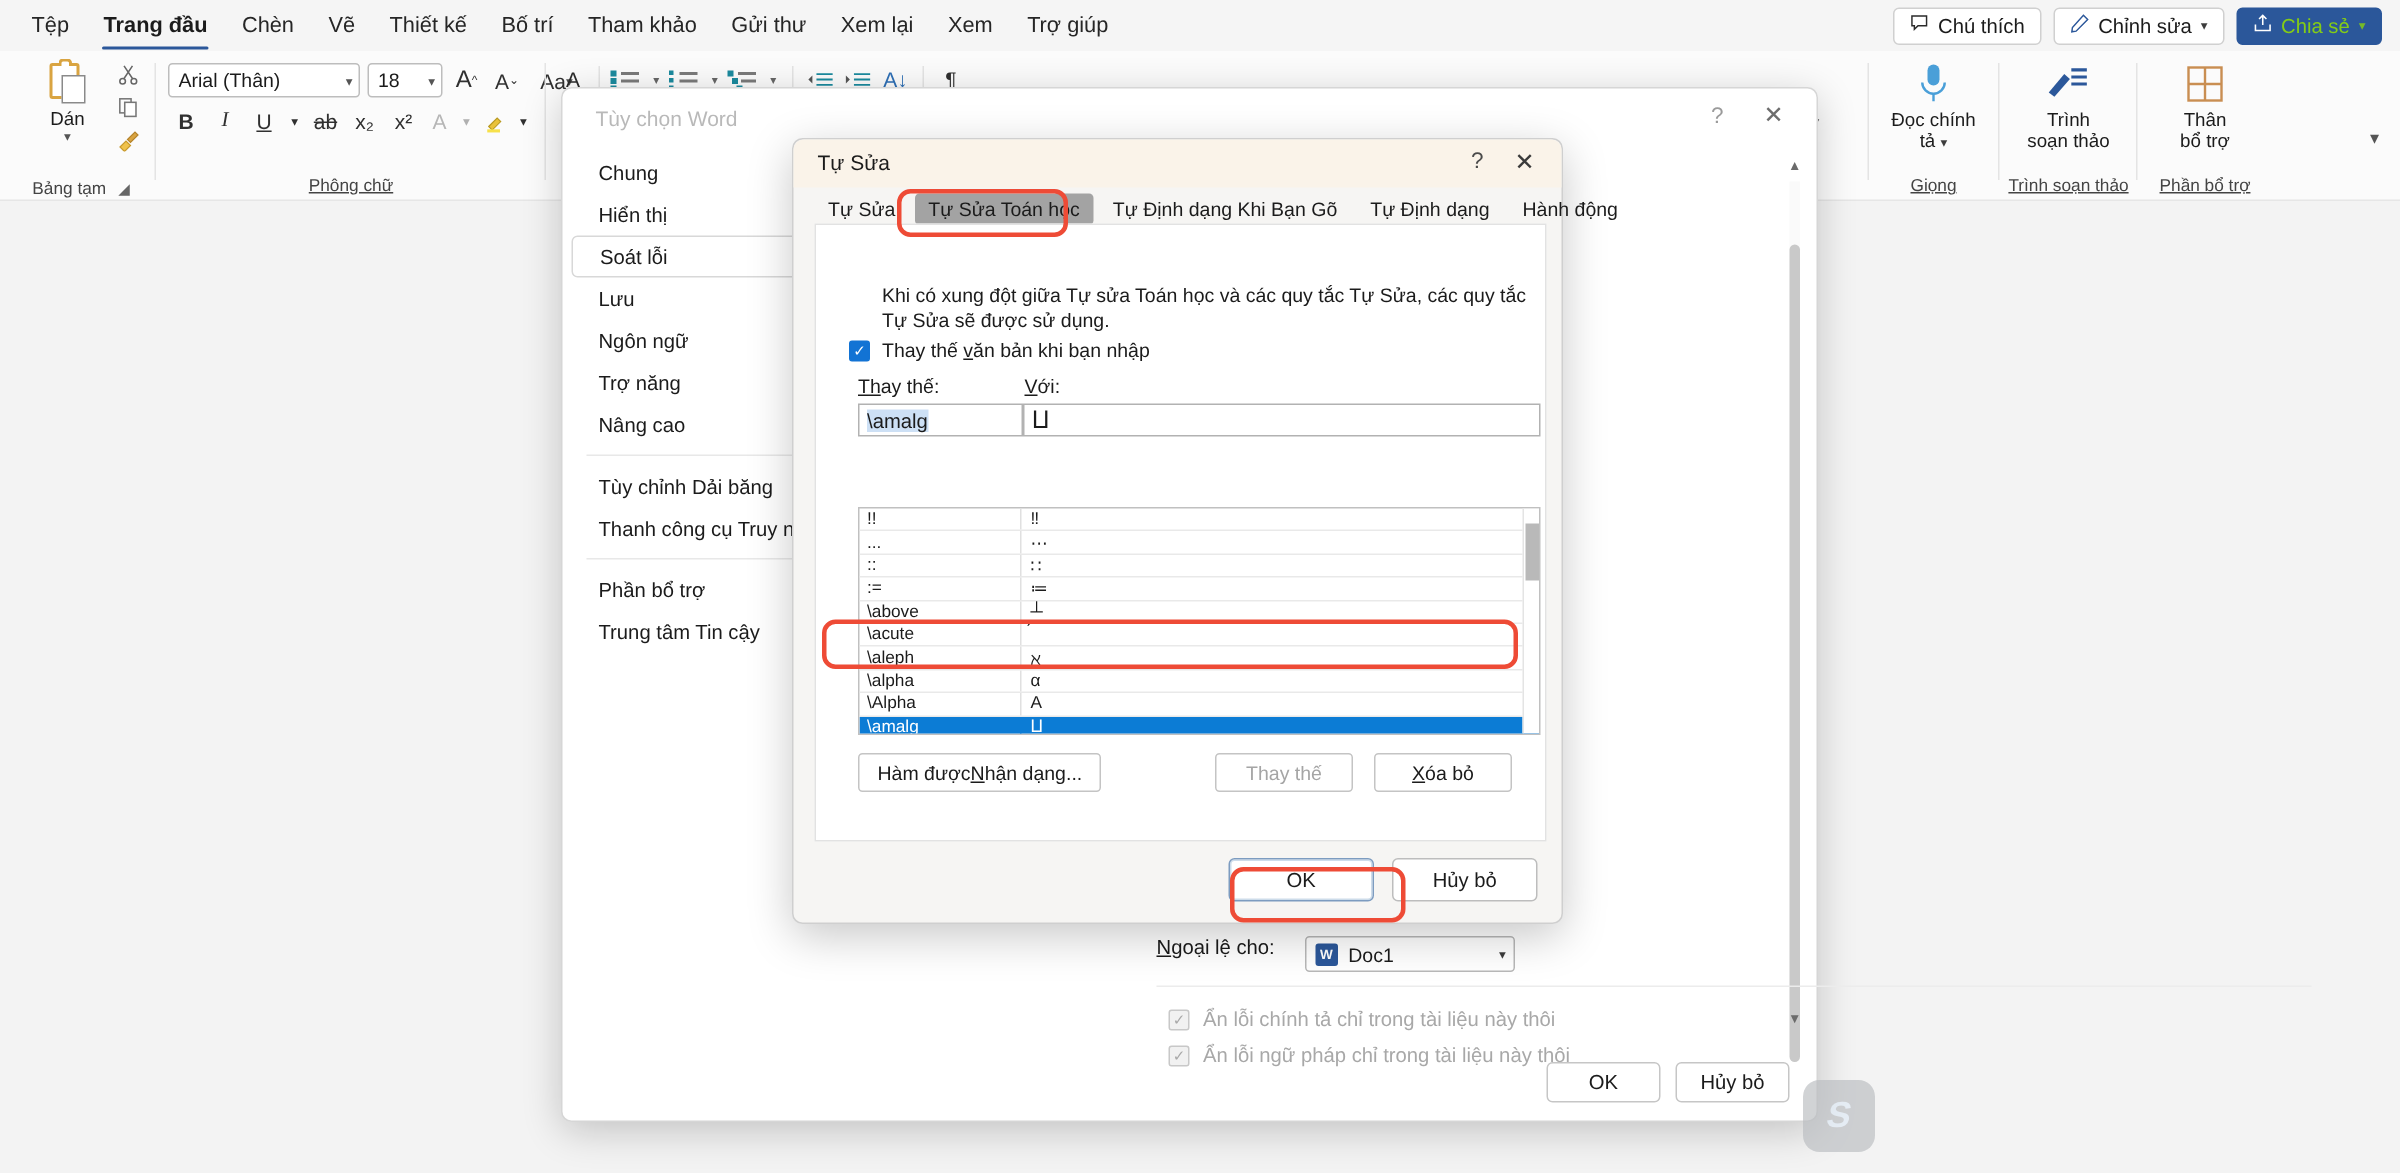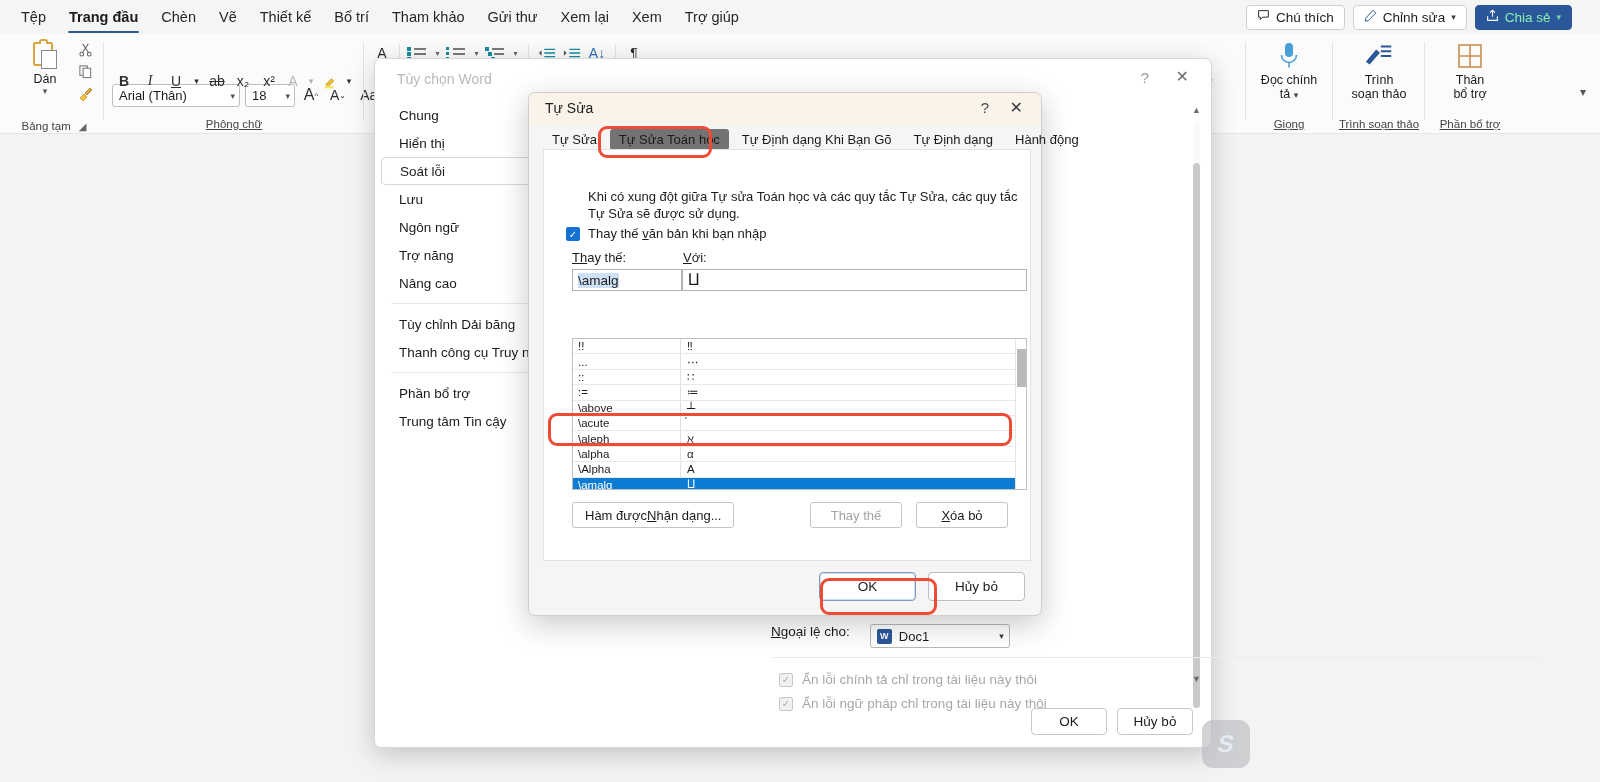--- a/index.html
+++ b/index.html
@@ -19,27 +19,27 @@
   }
   .tab {
     font-size:14.5px; color:#262626; padding:4px 11px; margin-right:1px;
     border-radius:4px; cursor:default; white-space:nowrap; position:relative;
   }
   .tab.active { font-weight:bold; color:#1b1b1b; }
   .tab.active::after {
     content:""; position:absolute; left:10px; right:10px; bottom:-4px;
     height:2.5px; background:#2b579a; border-radius:2px;
   }
-  .tabs-right { margin-left:auto; display:flex; align-items:center; gap:8px; padding-right:28px; }
+  .tabs-right { margin-left:auto; display:flex; align-items:center; gap:8px; padding-right:12px; }
   .btn-pill {
     display:flex; align-items:center; gap:6px; height:25px; padding:0 10px;
     font-size:13.5px; border:1px solid #d0d0d0; border-radius:4px; background:#ffffff;
     color:#1b1b1b; white-space:nowrap;
   }
-  .btn-pill.primary { background:#2b579a; border-color:#2b579a; color:#86efac; }
+  .btn-pill.primary { background:#2b579a; border-color:#2b579a; color:#84cc16; }
   .cv { font-size:9px; opacity:.85; }
 
   .ribbon-body {
     position:absolute; left:0; top:34px; width:1600px; height:100px;
     background:#fbfbfb; border-bottom:1px solid #e6e6e6;
   }
   .grp { position:absolute; top:0; height:100px; }
   .grp-label {
     position:absolute; bottom:4px; width:100%; text-align:center;
     font-size:11.5px; color:#444;text-decoration:underline;
@@ -59,21 +59,21 @@
   .clip-lbl { font-size:12.5px; margin-top:2px; }
   .clip-chev { font-size:9px; color:#555; }
   .clip-mini { position:absolute; left:66px; top:4px; width:30px; }
   .mini-row { height:22px; display:flex; align-items:center; justify-content:center; font-size:14px; color:#5a5a5a; }
   .clip-foot { position:absolute; bottom:2px; left:0; width:100%; display:flex;
      align-items:center; justify-content:center; gap:8px; font-size:11.5px; color:#444; }
   .dlg-launch { font-size:10px; color:#666; }
 
   
   #grp-font { left:104px; width:260px; }
-  .fr1 { position:absolute; left:8px; top:8px; display:flex; gap:5px;margin-top:42px; }
+  .fr1 { position:absolute; left:8px; top:8px; display:flex; align-items:center; gap:5px; }
   .combo {
     height:23px; border:1px solid #bdbdbd; background:#fff; border-radius:3px;
     display:flex; align-items:center; padding:0 4px 0 6px; font-size:13px;
   }
   .combo .val { flex:1; white-space:nowrap; overflow:hidden; }
   .combo .ar { font-size:9px; color:#555; margin-left:5px; }
   .icbtn { min-width:22px; height:22px; display:flex; align-items:center; justify-content:center;
     font-size:14px; color:#303030; border-radius:3px; }
   .fr2 { position:absolute; left:8px; top:36px; display:flex; align-items:center; gap:2px; }
   .fr2 .icbtn { min-width:24px; }
@@ -151,21 +151,21 @@
     box-shadow:0 8px 30px rgba(0,0,0,.22);
   }
   .ac-titlebar { position:absolute; left:0; top:0; right:0; height:32px;
      background:#faf3e9; border-radius:7px 7px 0 0; }
   .ac-title { position:absolute; left:16px; top:7px; font-size:14px; color:#1b1b1b; }
   .ac-help { position:absolute; right:52px; top:6px; font-size:15px; color:#4a4a4a; }
   .ac-close { position:absolute; right:18px; top:5px; font-size:16px; color:#3a3a3a; }
   .ac-tabs { position:absolute; left:14px; top:34px; right:10px; height:24px; display:flex;
      align-items:center; gap:4px; font-size:13px; color:#1b1b1b; }
   .ac-tab { padding:3px 9px; white-space:nowrap; border-radius:3px; }
-  .ac-tab.sel { background:#737373; }
+  .ac-tab.sel { background:#a3a3a3; }
   .hl-ring { position:absolute; border:3px solid #ee4b36; border-radius:9px; pointer-events:none; }
   #ring-tab { left:598px; top:126px; width:114px; height:32px; }
   #ring-row { left:548px; top:413px; width:464px; height:33px; }
   #ring-ok  { left:820px; top:578px; width:117px; height:37px; }
 
   .ac-panel { position:absolute; left:14px; top:56px; right:10px; bottom:54px;
      background:#fff; border:1px solid #e2e2e2; }
   .ac-chk { display:flex; align-items:flex-start; gap:8px; font-size:13px; color:#1b1b1b; }
   .cbx2 { width:14px; height:14px; border:1px solid #9b9b9b; border-radius:2px; background:#fff;
      flex:none; margin-top:1px; }

